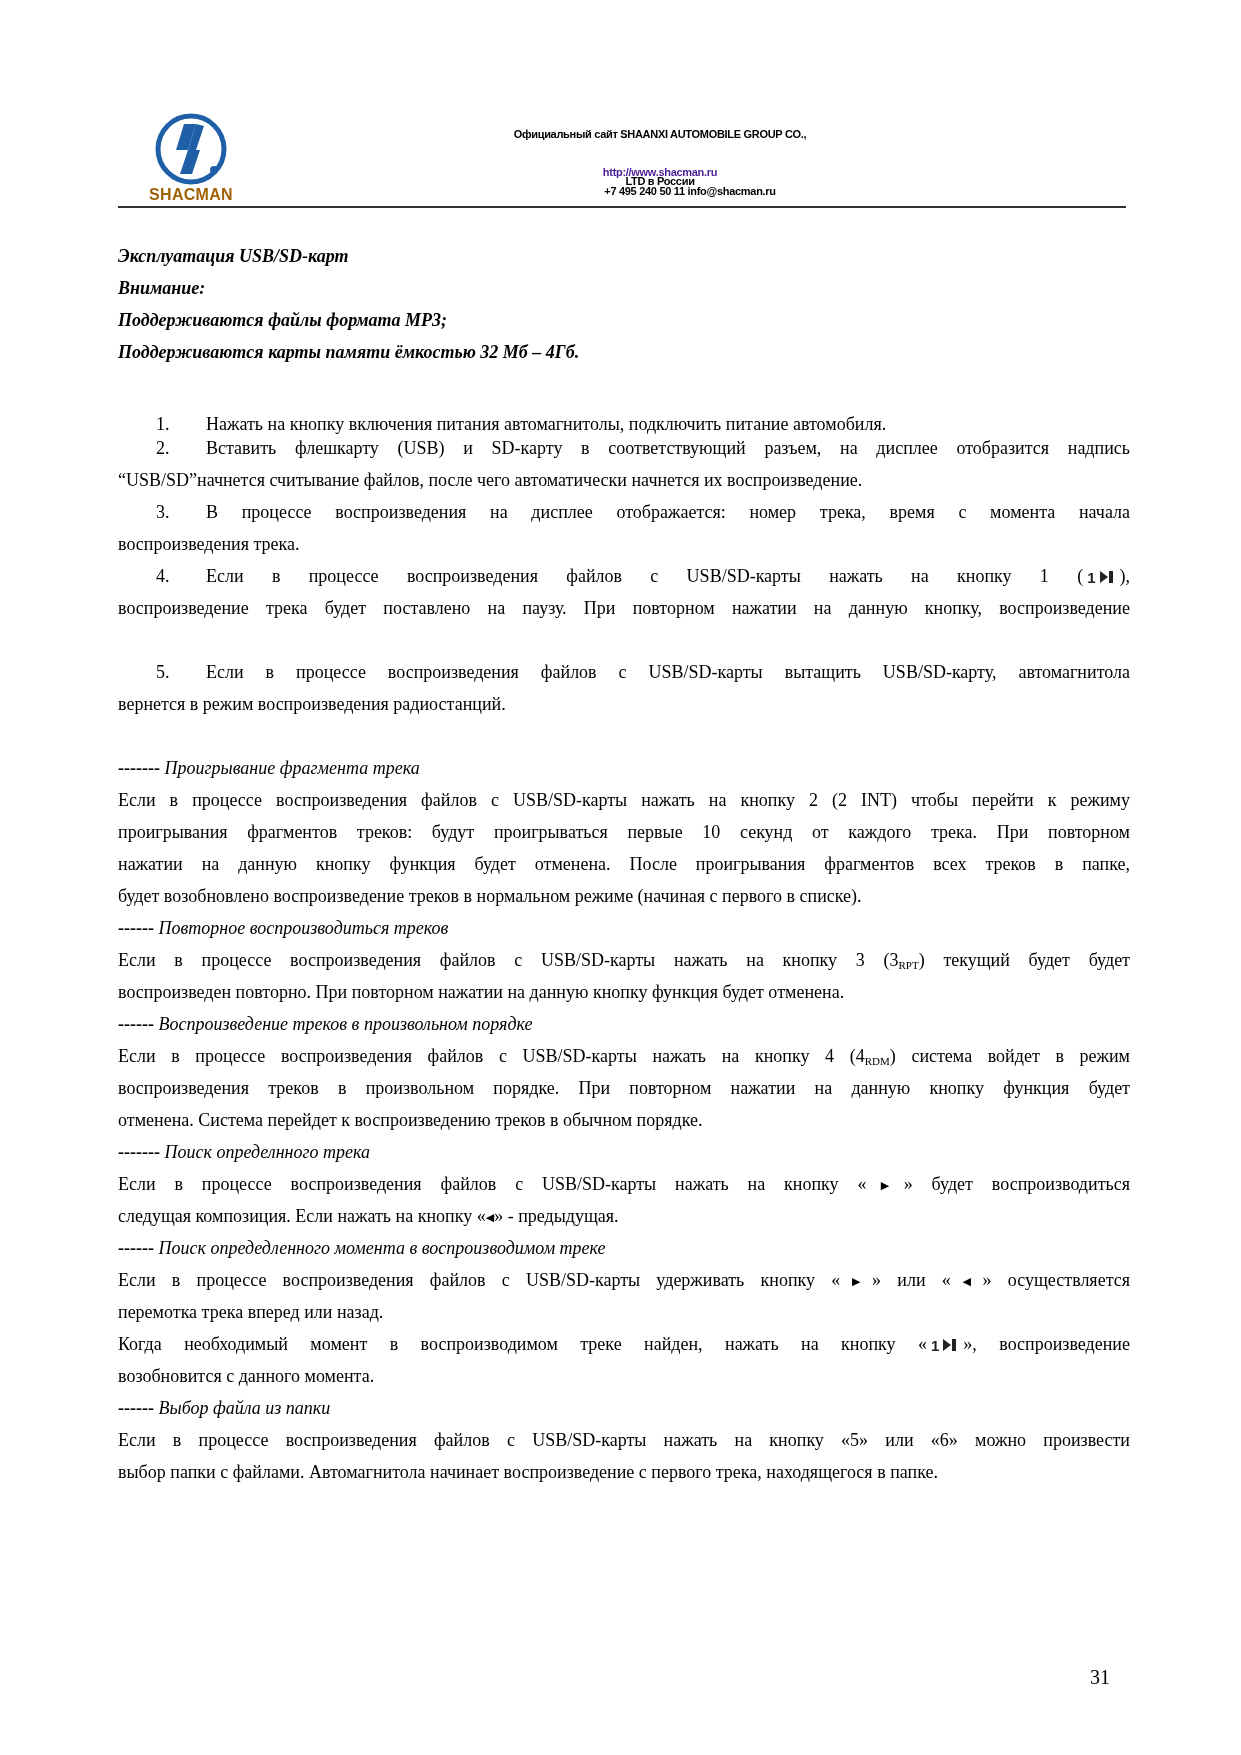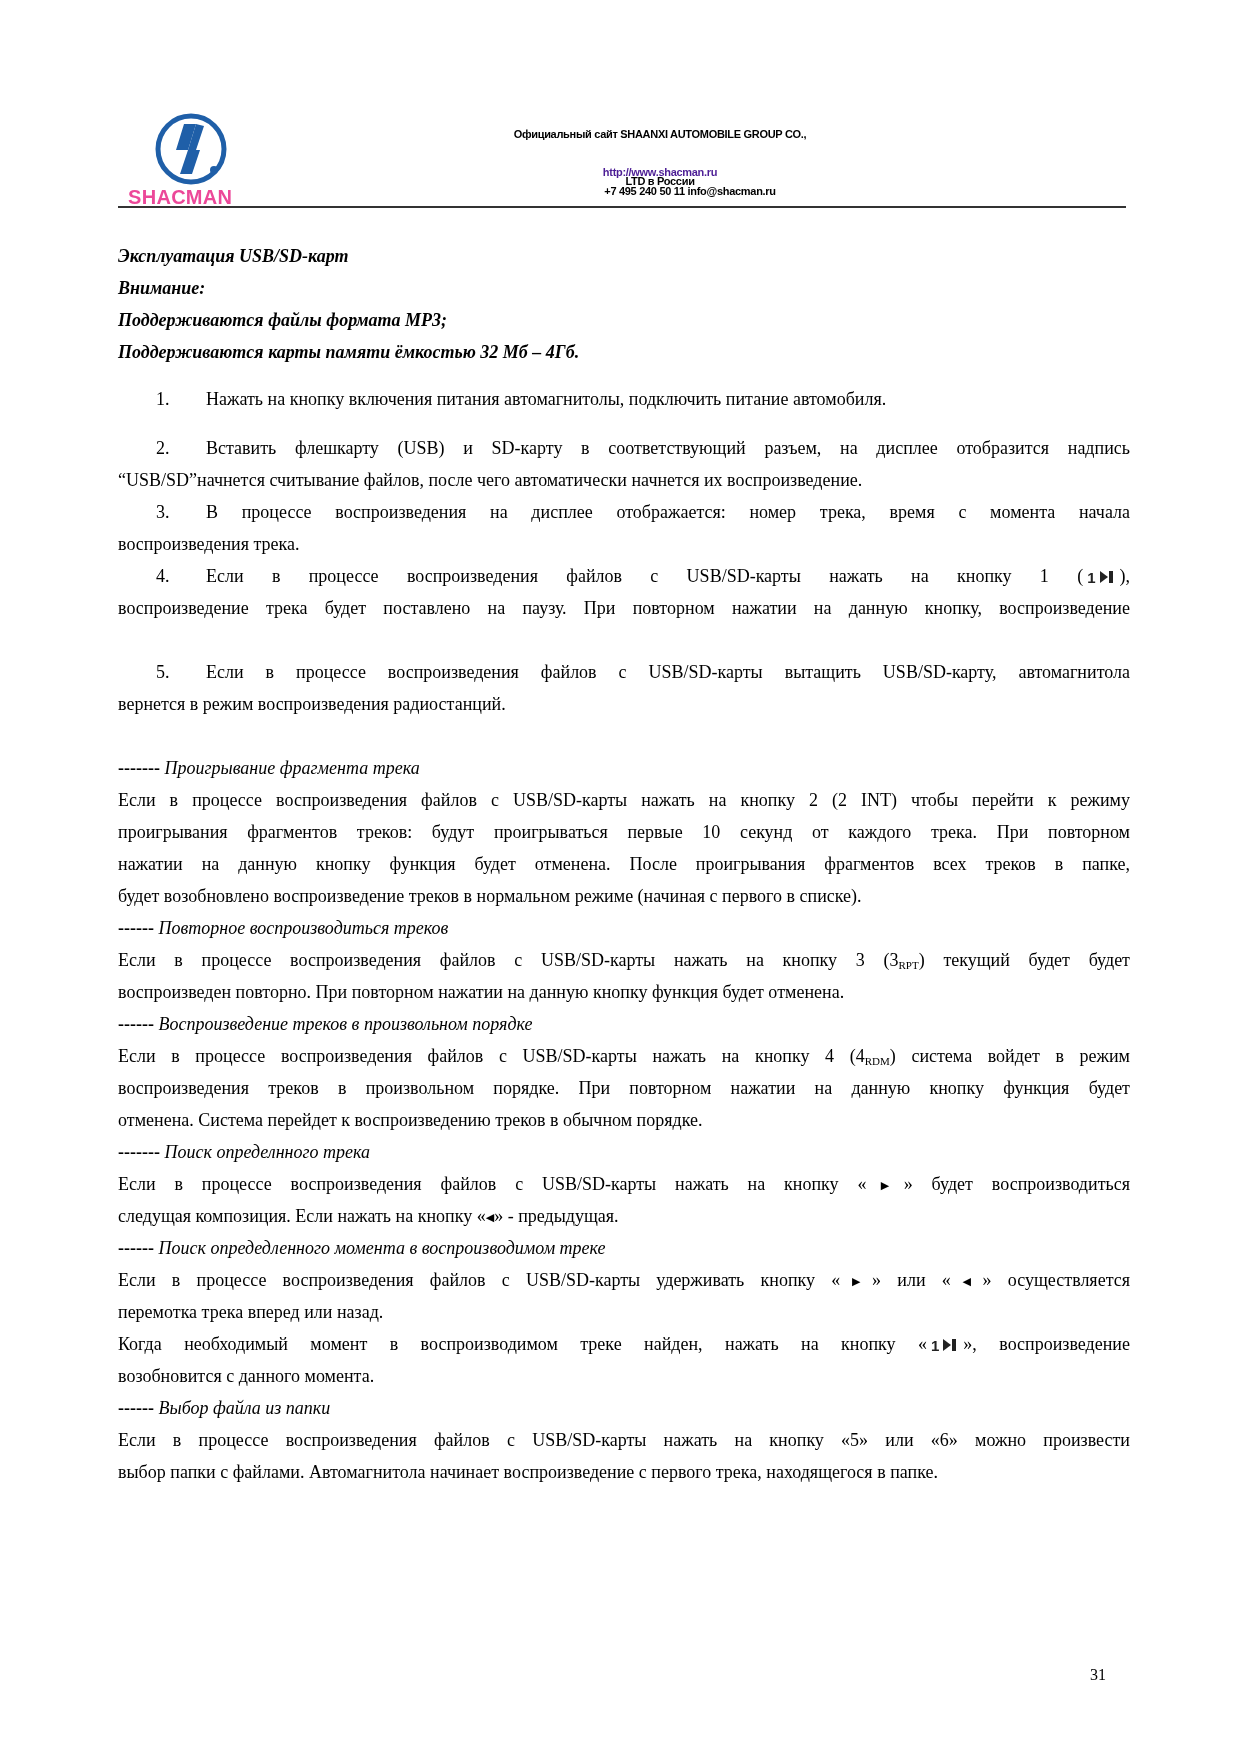--- a/index.html
+++ b/index.html
@@ -2,22 +2,22 @@
 <html><head>
 <meta charset="utf-8">
 <style>
   html, body { margin: 0; padding: 0; background: #ffffff; }
   body { width: 1241px; height: 1755px; position: relative; overflow: hidden; color: #000; }
   .page { position: absolute; left: 0; top: 0; width: 1241px; height: 1755px; }
 
   
   .logo { position: absolute; left: 128px; top: 112px; width: 126px; height: 92px; }
   .logo svg { position: absolute; left: 16px; top: 0; }
-  .logo-text { position: absolute; left: 0; top: 74px; width: 126px; text-align: left;
-    font-family: "Liberation Sans", sans-serif; font-weight: bold; font-size: 20px; letter-spacing: 0.3px; color: #ec4899; }
+  .logo-text { position: absolute; left: 0; top: 74px; width: 126px; text-align: center;
+    font-family: "Liberation Sans", sans-serif; font-weight: bold; font-size: 16px; letter-spacing: 0.3px; color: #a16207; }
   .hdr { position: absolute; left: 300px; width: 720px; text-align: center;
     font-family: "Liberation Sans", sans-serif; font-weight: bold; font-size: 11px; letter-spacing: -0.3px; }
   .hdr-1 { top: 128px; }
   .hdr-2 { top: 147px; margin-top: 28px; }
   .hdr-3 { top: 166px; }
   .hdr-3 a { color: #4c1d95; }
   .hdr-4 { top: 185px; left: 330px; }
   .hdr-rule { position: absolute; left: 118px; top: 206px; width: 1008px; height: 0; border-top: 2px solid #333; }
 
   
@@ -30,21 +30,21 @@
   .num { display: inline-block; width: 50px; }
   .dash { font-weight: bold; font-style: normal; }
   sub { font-size: 11px; vertical-align: -3px; line-height: 0; }
 
   .btn-icon { display: inline-block; vertical-align: -1px; font-family: "Liberation Sans", sans-serif; font-weight: bold; font-size: 15px; color: #222; margin: 0 4px; }
   .btn-icon .pp { display: inline-block; width: 16px; height: 12px; position: relative; margin-left: 4px; }
   .btn-icon .pp::before { content: ""; position: absolute; left: 0; top: 0; border-left: 8px solid #222; border-top: 6px solid transparent; border-bottom: 6px solid transparent; }
   .btn-icon .pp::after { content: ""; position: absolute; left: 9px; top: 0; width: 3px; height: 12px; border-left: 2px solid #222; border-right: 2px solid #222; box-sizing: border-box; }
   .tri { font-size: 11px; vertical-align: 1px; }
 
-  .pagenum { position: absolute; left: 1090px; top: 1666px; font-family: "Liberation Serif", serif; font-size: 16px; }
+  .pagenum { position: absolute; left: 1090px; top: 1666px; font-family: "Liberation Serif", serif; font-size: 20px; }
 </style>
 </head>
 <body>
 
 <div class="page">
 
   <div class="logo">
     <svg width="94" height="74" viewBox="0 0 94 74">
       <circle cx="47" cy="37" r="33" fill="none" stroke="#1f5fa8" stroke-width="5"></circle>
       <path d="M52 12 L40 12 L32 38 L44 38 L36 62 L48 62 L56 38 L44 38 Z" fill="#1f5fa8"></path>
@@ -57,21 +57,21 @@
   <div class="hdr hdr-2">LTD в России</div>
   <div class="hdr hdr-3"><a>http://www.shacman.ru</a></div>
   <div class="hdr hdr-4">+7 495 240 50 11 info@shacman.ru</div>
   <div class="hdr-rule"></div>
 
   <div class="txt bi" style="top:240px">Эксплуатация USB/SD-карт</div>
   <div class="txt bi" style="top:272px">Внимание:</div>
   <div class="txt bi" style="top:304px">Поддерживаются файлы формата MP3;</div>
   <div class="txt bi" style="top:336px">Поддерживаются карты памяти ёмкостью 32 Мб – 4Гб.</div>
 
-  <div class="txt ind" style="top:383px">
+  <div class="txt ind" style="top:408px">
     <span class="num">1.</span><span>Нажать на кнопку включения питания автомагнитолы, подключить питание автомобиля.</span>
   </div>
 
   <div class="txt ind just" style="top:432px">
     <span class="num">2.</span><span>Вставить флешкарту (USB) и SD-карту в соответствующий разъем, на дисплее отобразится надпись</span>
   </div>
   <div class="txt" style="top:464px">“USB/SD”начнется считывание файлов, после чего автоматически начнется их воспроизведение.</div>
 
   <div class="txt ind just" style="top:496px">
     <span class="num">3.</span><span>В процессе воспроизведения на дисплее отображается: номер трека, время с момента начала</span>

